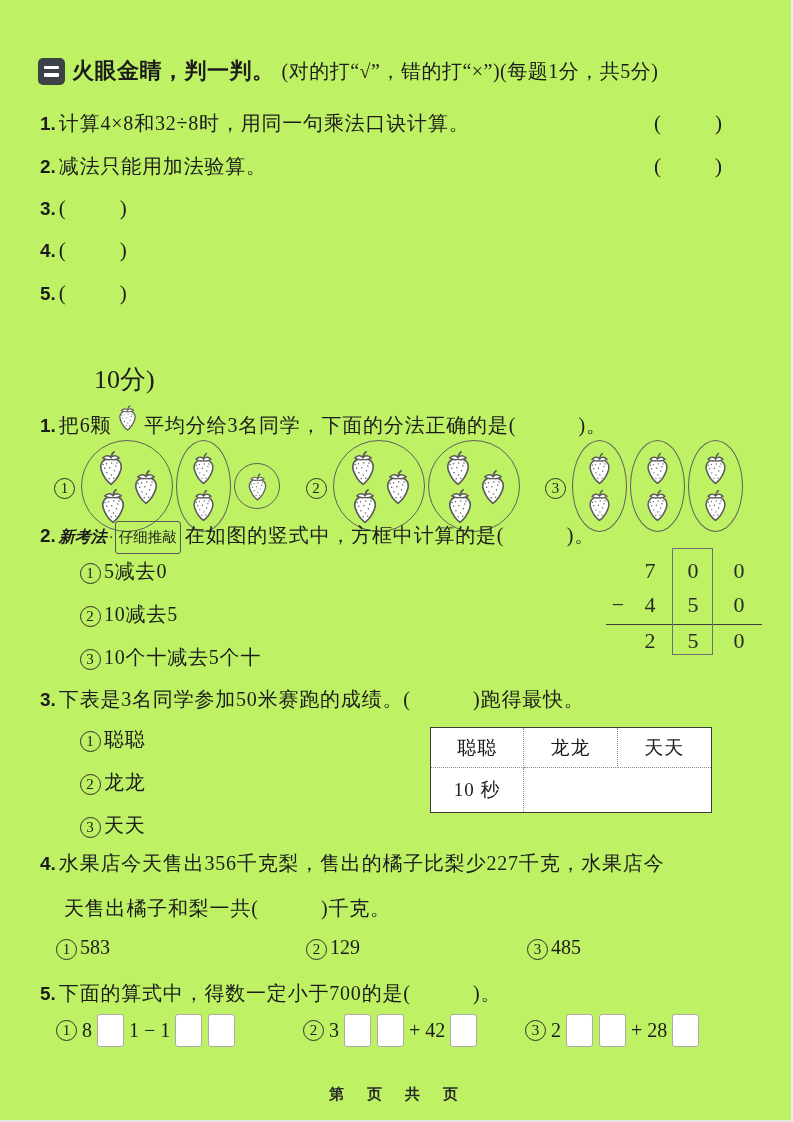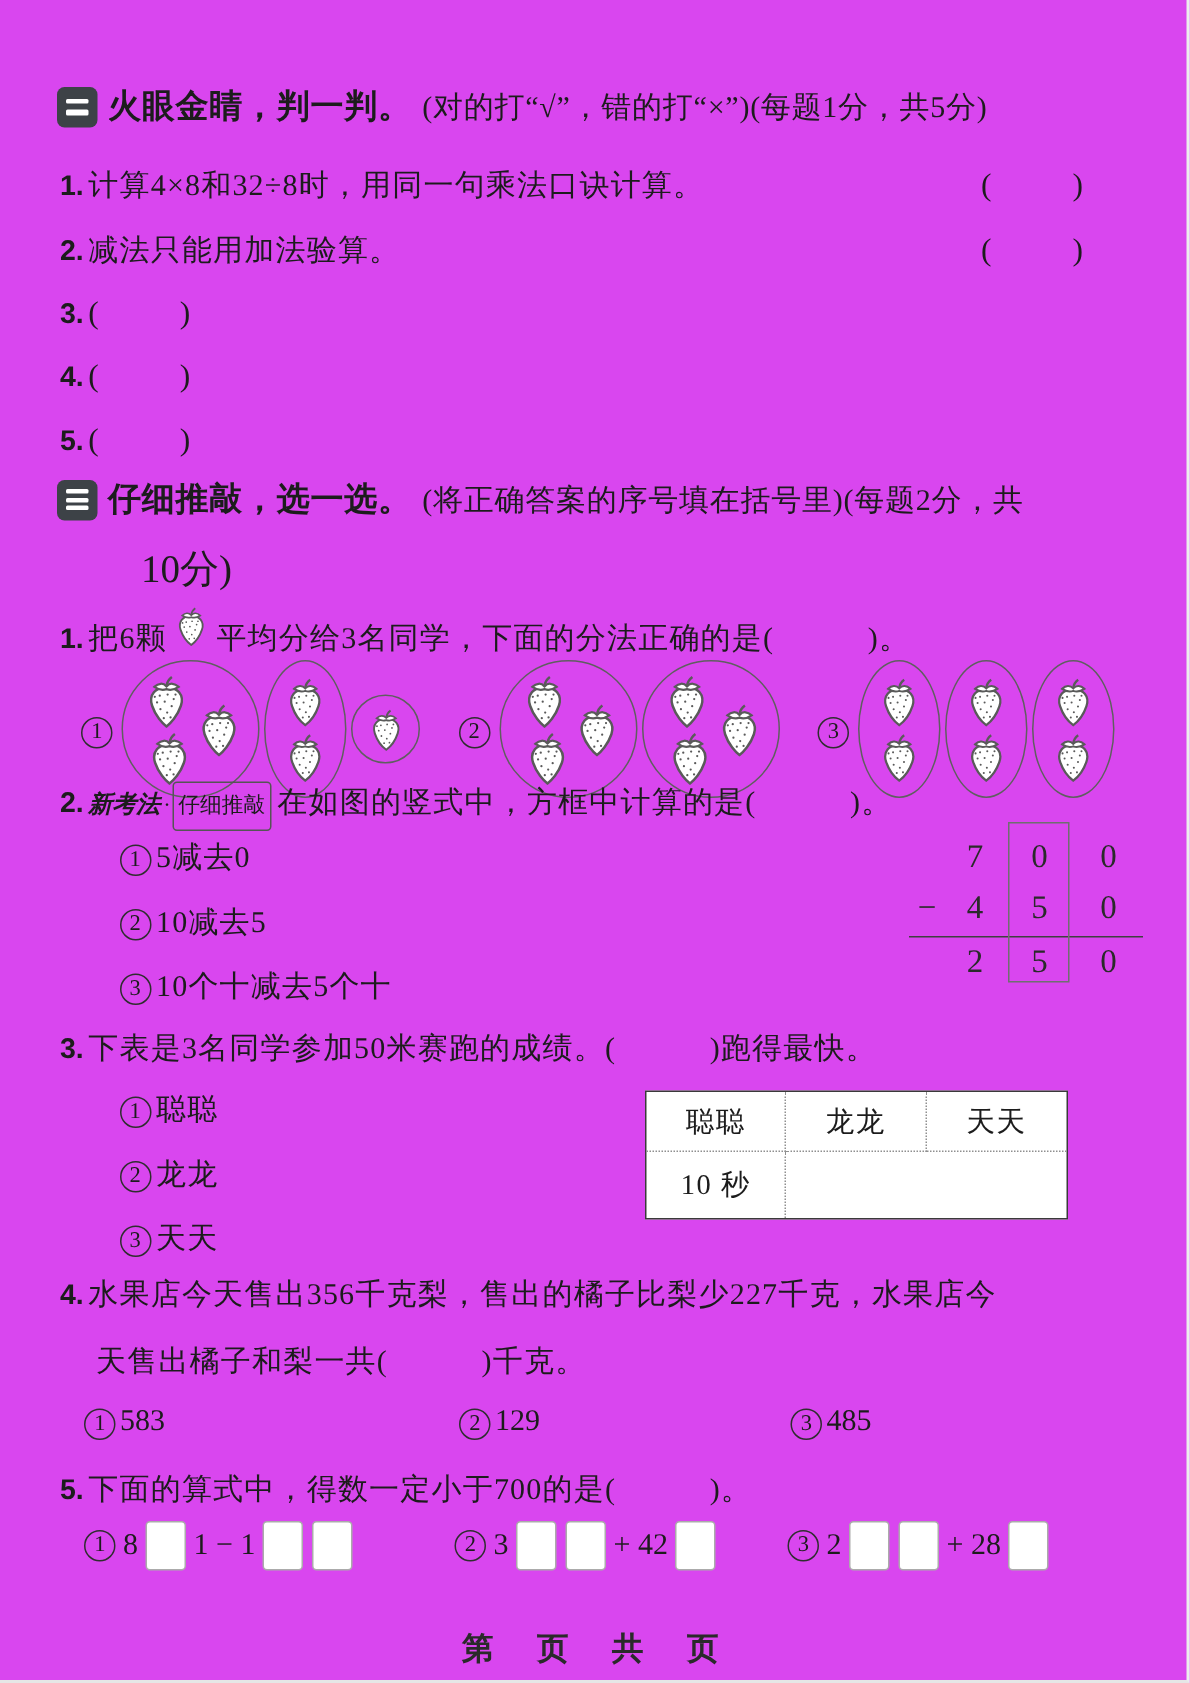--- a/index.html
+++ b/index.html
@@ -3,21 +3,21 @@
 <meta charset="utf-8">
 <style>
   * { margin: 0; padding: 0; box-sizing: border-box; }
   html, body { background: #ffffff; }
   body { font-family: "Liberation Serif", serif; color: #1c1c1c; }
 
   .paper {
     position: relative;
     width: 793px;
     height: 1122px;
-    background: #d946ef;
+    background: #bef264;
     overflow: hidden;
     border-right: 2px solid #ececec;
     border-bottom: 2px solid #e6e6e6;
   }
 
   
   .sec-header {
     position: absolute;
     left: 38px;
     display: flex;
@@ -222,21 +222,21 @@
     background: #fff;
   }
 
   
   .page-footer {
     position: absolute;
     left: 0; right: 0; top: 1085px;
     text-align: center;
     font-family: "Liberation Sans", sans-serif;
     font-weight: bold;
-    font-size: 21px;
+    font-size: 15px;
     letter-spacing: 4px;
     color: #2a2a2a;
   }
 
   .hidden-defs { position: absolute; width: 0; height: 0; overflow: hidden; }
 </style>
 </head>
 <body>
 
 <svg class="hidden-defs" aria-hidden="true">
@@ -305,29 +305,20 @@
       </span>
   </div>
   <div class="tf-row" style="top:278px">
     <span class="qnum">5.</span>
     <span class="bracket">
         <span>(</span>
         <span>)</span>
       </span>
   </div>
 
-  <div class="sec-header" style="top:318px">
-    <span class="sec-icon three">
-        <i></i>
-        <i></i>
-        <i></i>
-      </span>
-    <span class="sec-title">仔细推敲，选一选。</span>
-    <span class="sec-sub">(将正确答案的序号填在括号里)(每题2分，共</span>
-  </div>
   <div class="sub-line2" style="left:94px; top:362px">10分)</div>
 
   <div class="q-line" style="top:403px">
     <span class="qnum">1.</span>
     <span class="qtext">把6颗</span>
     <svg class="sb-inline" viewBox="0 0 24 26">
         <use href="#sb-sym"></use>
       </svg>
     <span class="qtext">平均分给3名同学，下面的分法正确的是(　　　)。</span>
   </div>

